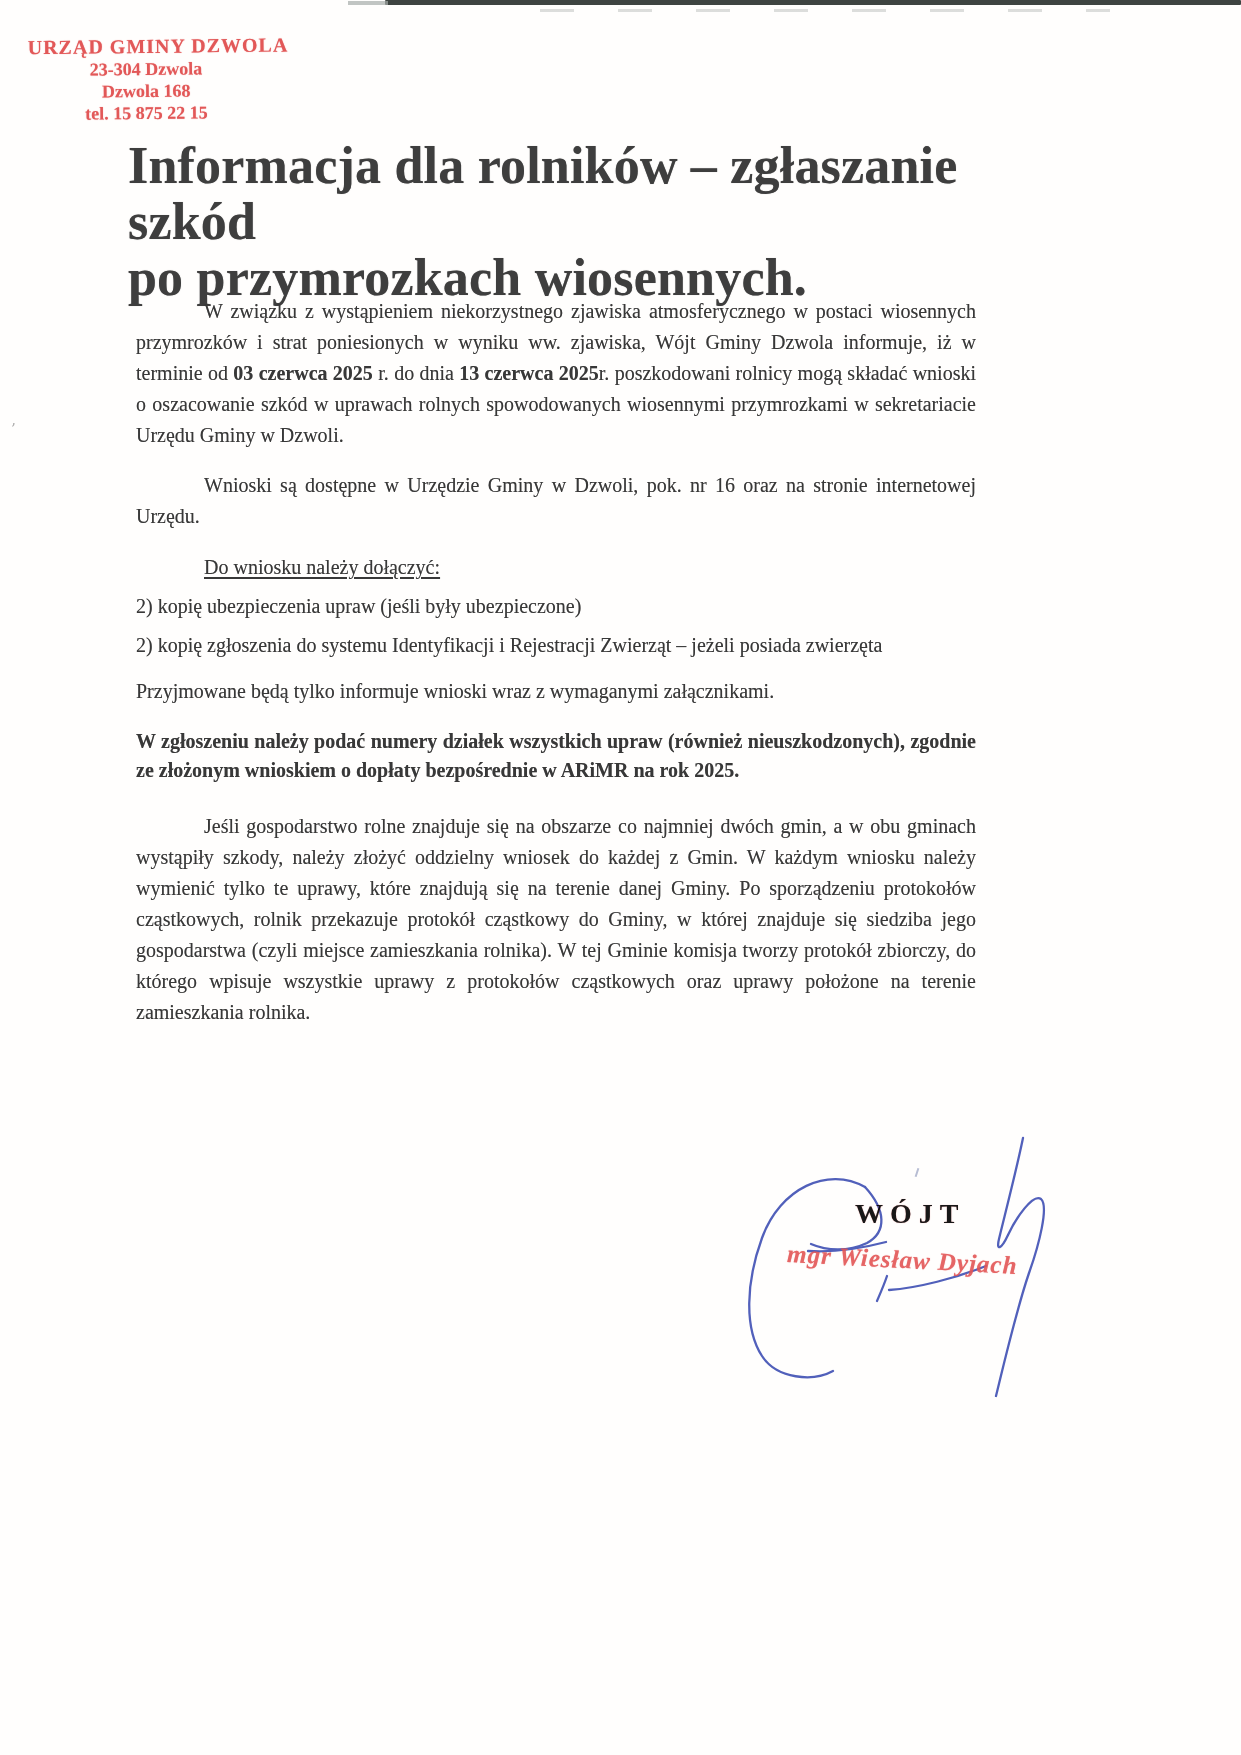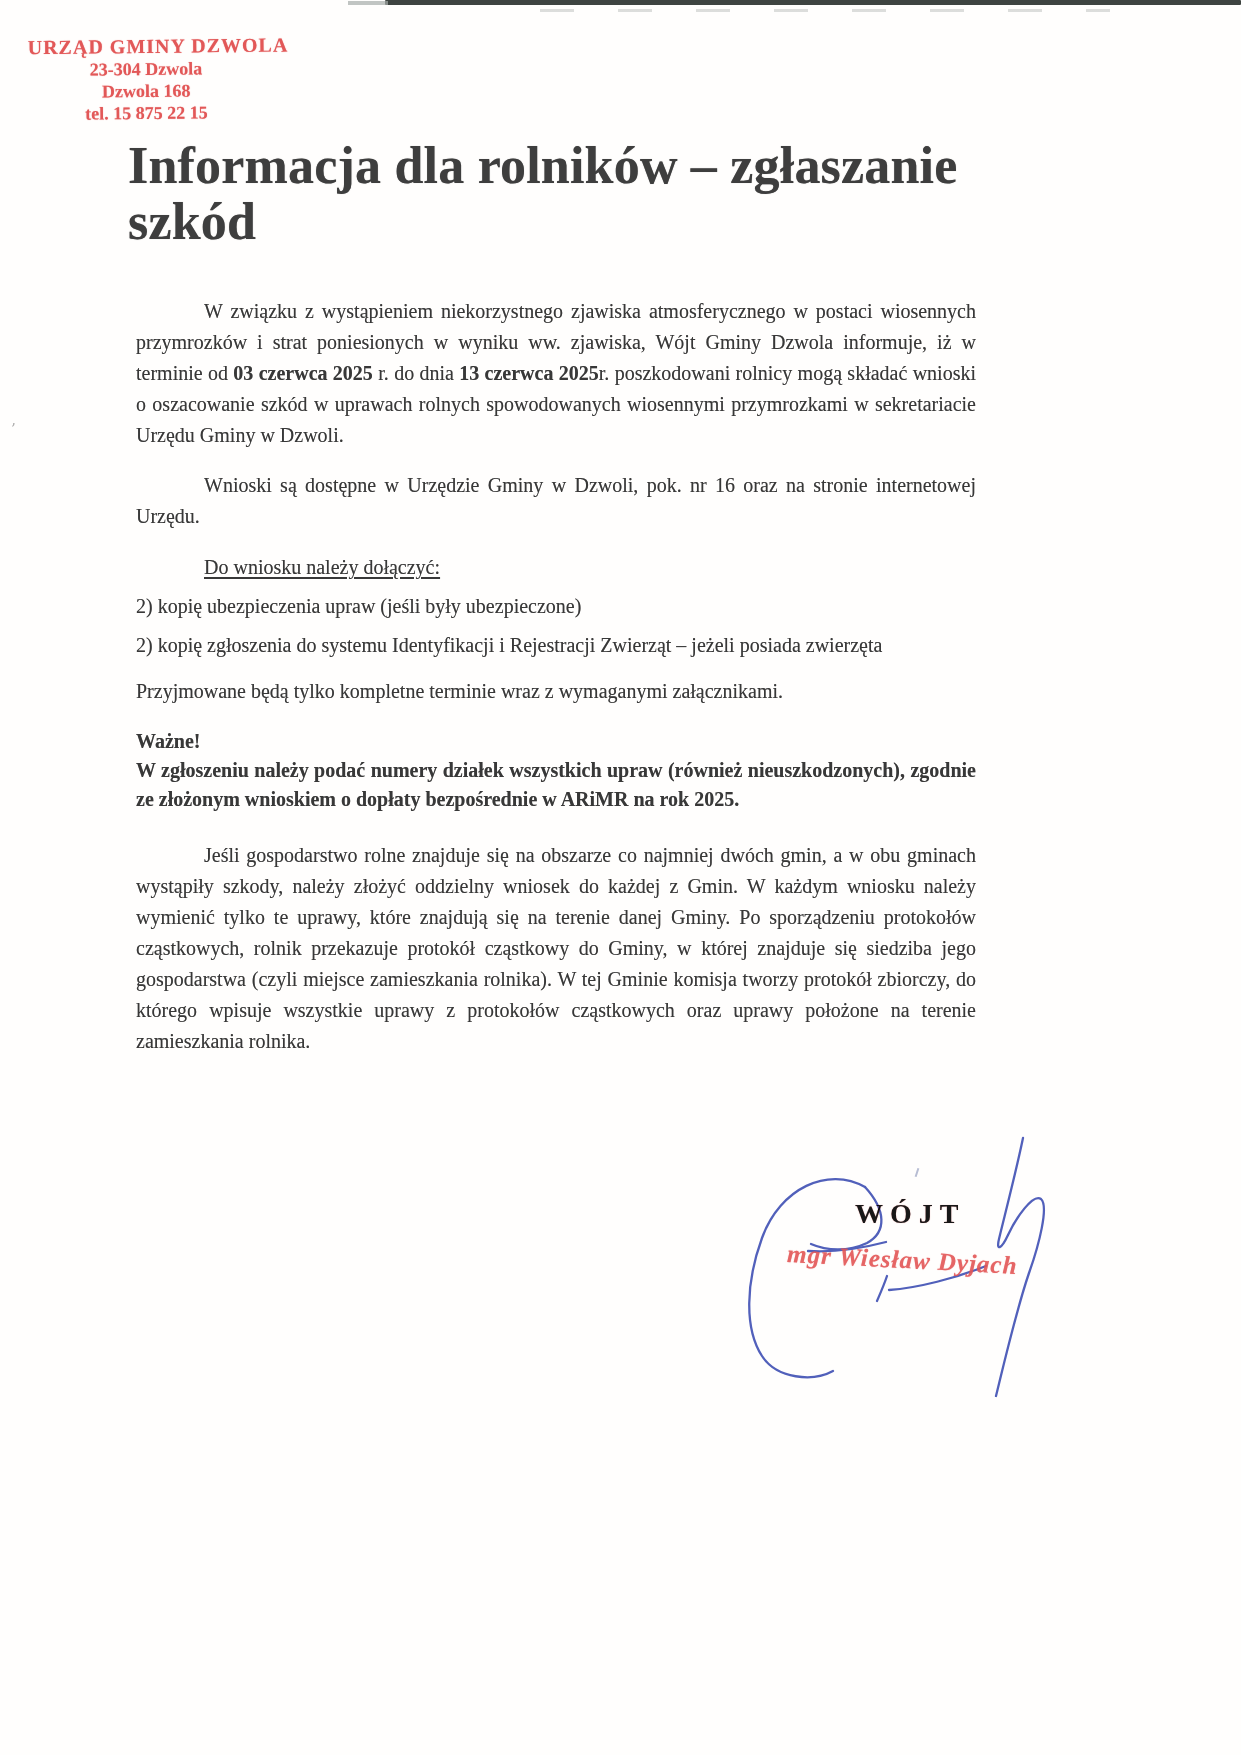--- a/index.html
+++ b/index.html
@@ -99,35 +99,36 @@
 
   <div class="office-stamp">
     <div class="s1">URZĄD GMINY DZWOLA</div>
     <div class="s2">23-304 Dzwola</div>
     <div class="s3">Dzwola 168</div>
     <div class="s4">tel. 15 875 22 15</div>
   </div>
 
   <div class="doc-title">
     <div>Informacja dla rolników – zgłaszanie szkód</div>
+    <div>po przymrozkach wiosennych.</div>
   </div>
 
   <div class="body-text">
     <p class="just indent"><span>W związku z wystąpieniem niekorzystnego zjawiska atmosferycznego w postaci wiosennych przymrozków i strat poniesionych w wyniku ww. zjawiska, Wójt Gminy Dzwola informuje, iż w terminie od </span><b>03 czerwca 2025</b><span> r. do dnia </span><b>13 czerwca 2025</b><span>r. poszkodowani rolnicy mogą składać wnioski o oszacowanie szkód w uprawach rolnych spowodowanych wiosennymi przymrozkami w sekretariacie Urzędu Gminy w Dzwoli.</span></p>
 
     <p class="just indent p2">Wnioski są dostępne w Urzędzie Gminy w Dzwoli, pok. nr 16 oraz na stronie internetowej Urzędu.</p>
 
     <p class="attach-heading"><span>Do wniosku należy dołączyć:</span></p>
 
     <p>2) kopię ubezpieczenia upraw (jeśli były ubezpieczone)</p>
     <p>2) kopię zgłoszenia do systemu Identyfikacji i Rejestracji Zwierząt – jeżeli posiada zwierzęta</p>
 
-    <p class="complete-note">Przyjmowane będą tylko kompletne terminie wraz z wymaganymi załącznikami.</p>
+    <p class="complete-note">Przyjmowane będą tylko informuje wnioski wraz z wymaganymi załącznikami.</p>
 
-    <p class="important just"><span class="lbl">Ważne!</span><span>W zgłoszeniu należy podać numery działek wszystkich upraw (również nieuszkodzonych), zgodnie ze złożonym wnioskiem o dopłaty bezpośrednie w ARiMR na rok 2025.</span></p>
+    <p class="important just"><span>W zgłoszeniu należy podać numery działek wszystkich upraw (również nieuszkodzonych), zgodnie ze złożonym wnioskiem o dopłaty bezpośrednie w ARiMR na rok 2025.</span></p>
 
     <p class="just indent p3">Jeśli gospodarstwo rolne znajduje się na obszarze co najmniej dwóch gmin, a w obu gminach wystąpiły szkody, należy złożyć oddzielny wniosek do każdej z Gmin. W każdym wniosku należy wymienić tylko te uprawy, które znajdują się na terenie danej Gminy. Po sporządzeniu protokołów cząstkowych, rolnik przekazuje protokół cząstkowy do Gminy, w której znajduje się siedziba jego gospodarstwa (czyli miejsce zamieszkania rolnika). W tej Gminie komisja tworzy protokół zbiorczy, do którego wpisuje wszystkie uprawy z protokołów cząstkowych oraz uprawy położone na terenie zamieszkania rolnika.</p>
   </div>
 
   <div class="sig-wrap">
     <svg class="sig-svg" width="390" height="300" viewBox="0 0 390 300">
       <g fill="none" stroke="var(--signature-blue)" stroke-width="2.3" stroke-linecap="round" opacity="0.92">
         <path d="M 185 57 C 148 36, 100 58, 82 108 C 66 152, 64 198, 82 226 C 97 249, 133 252, 153 241"></path>
         <path d="M 185 57 C 206 80, 207 102, 187 113 C 168 122, 147 121, 131 114"></path>
         <path d="M 128 121 C 158 123, 183 118, 206 112"></path>

